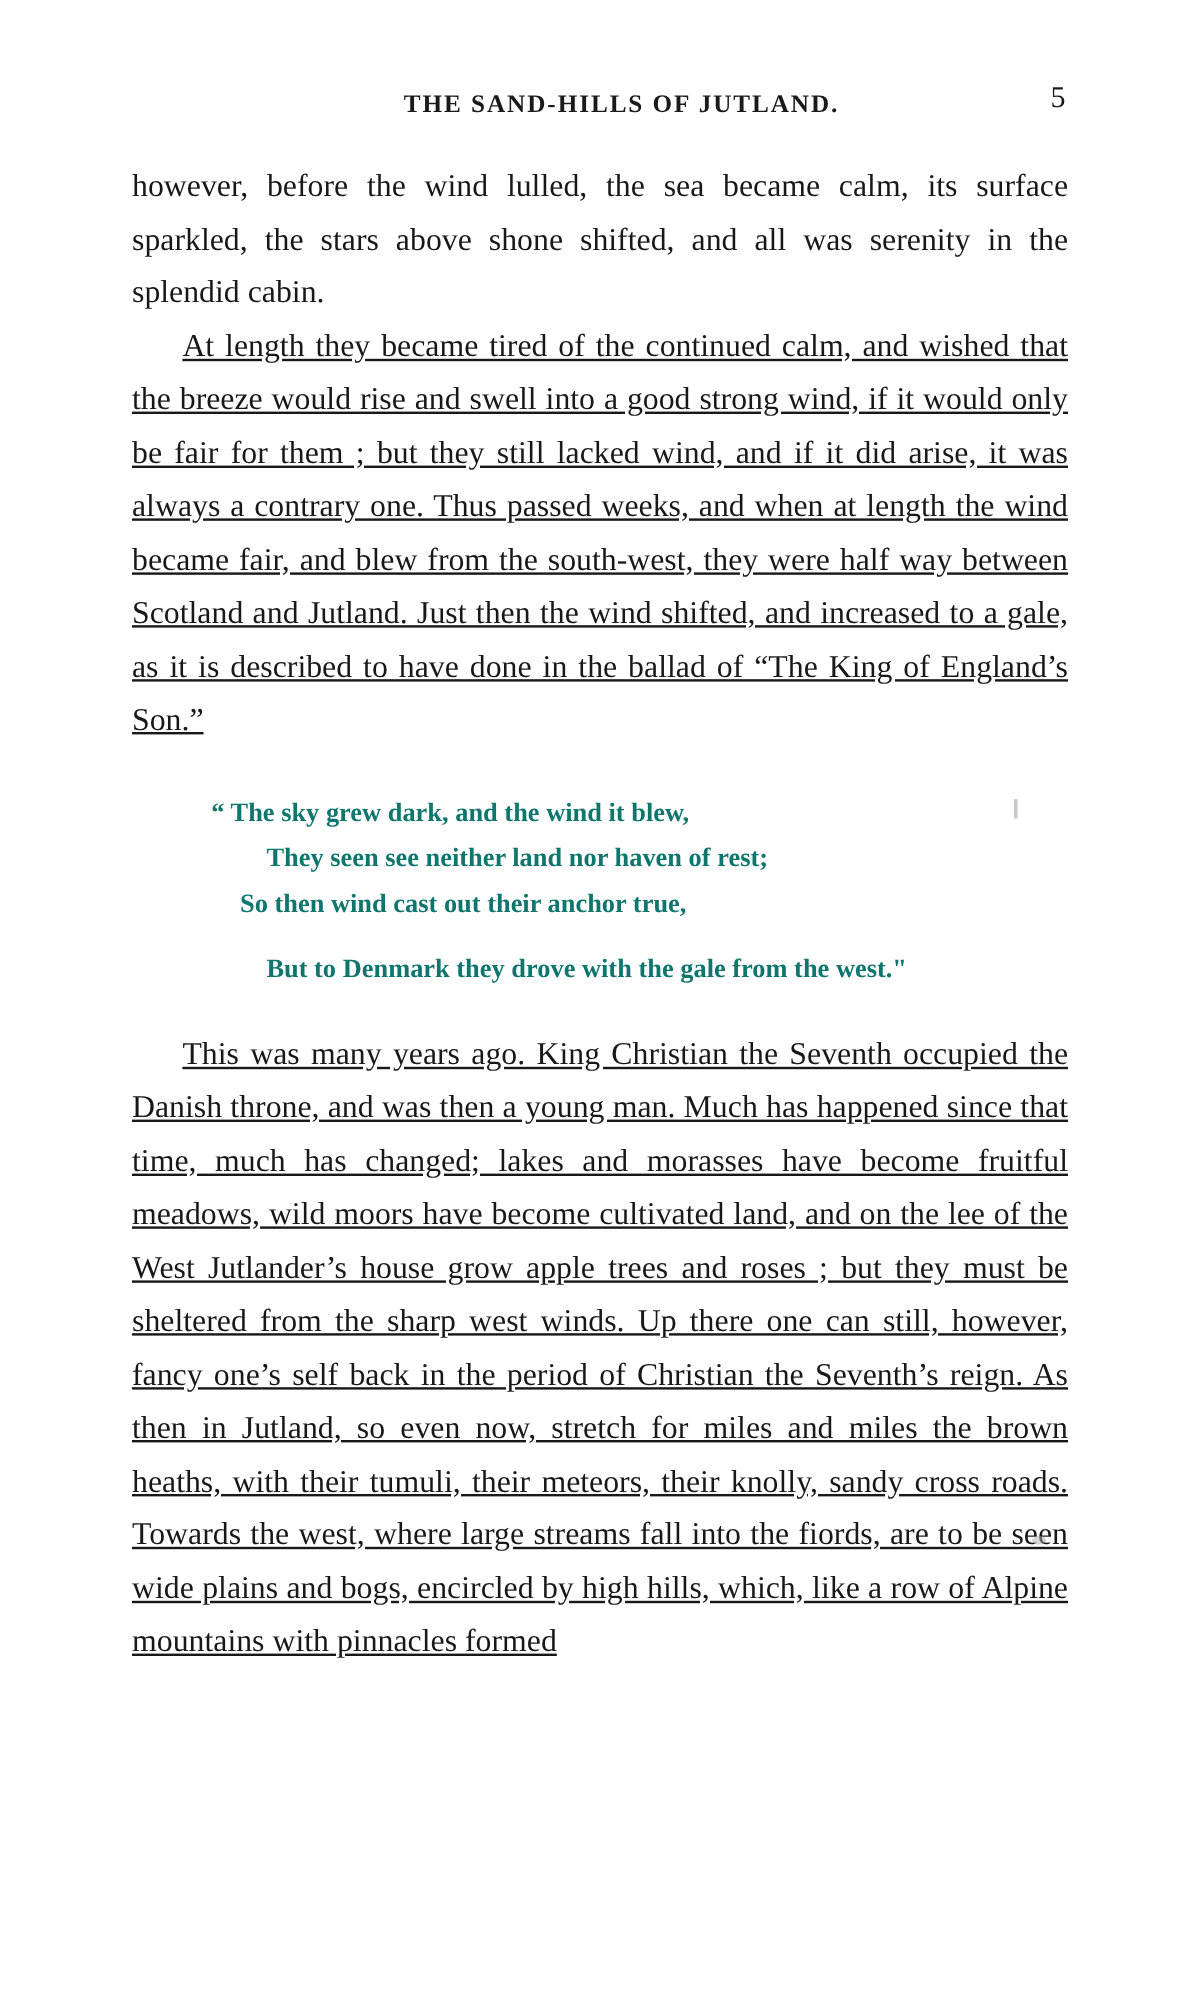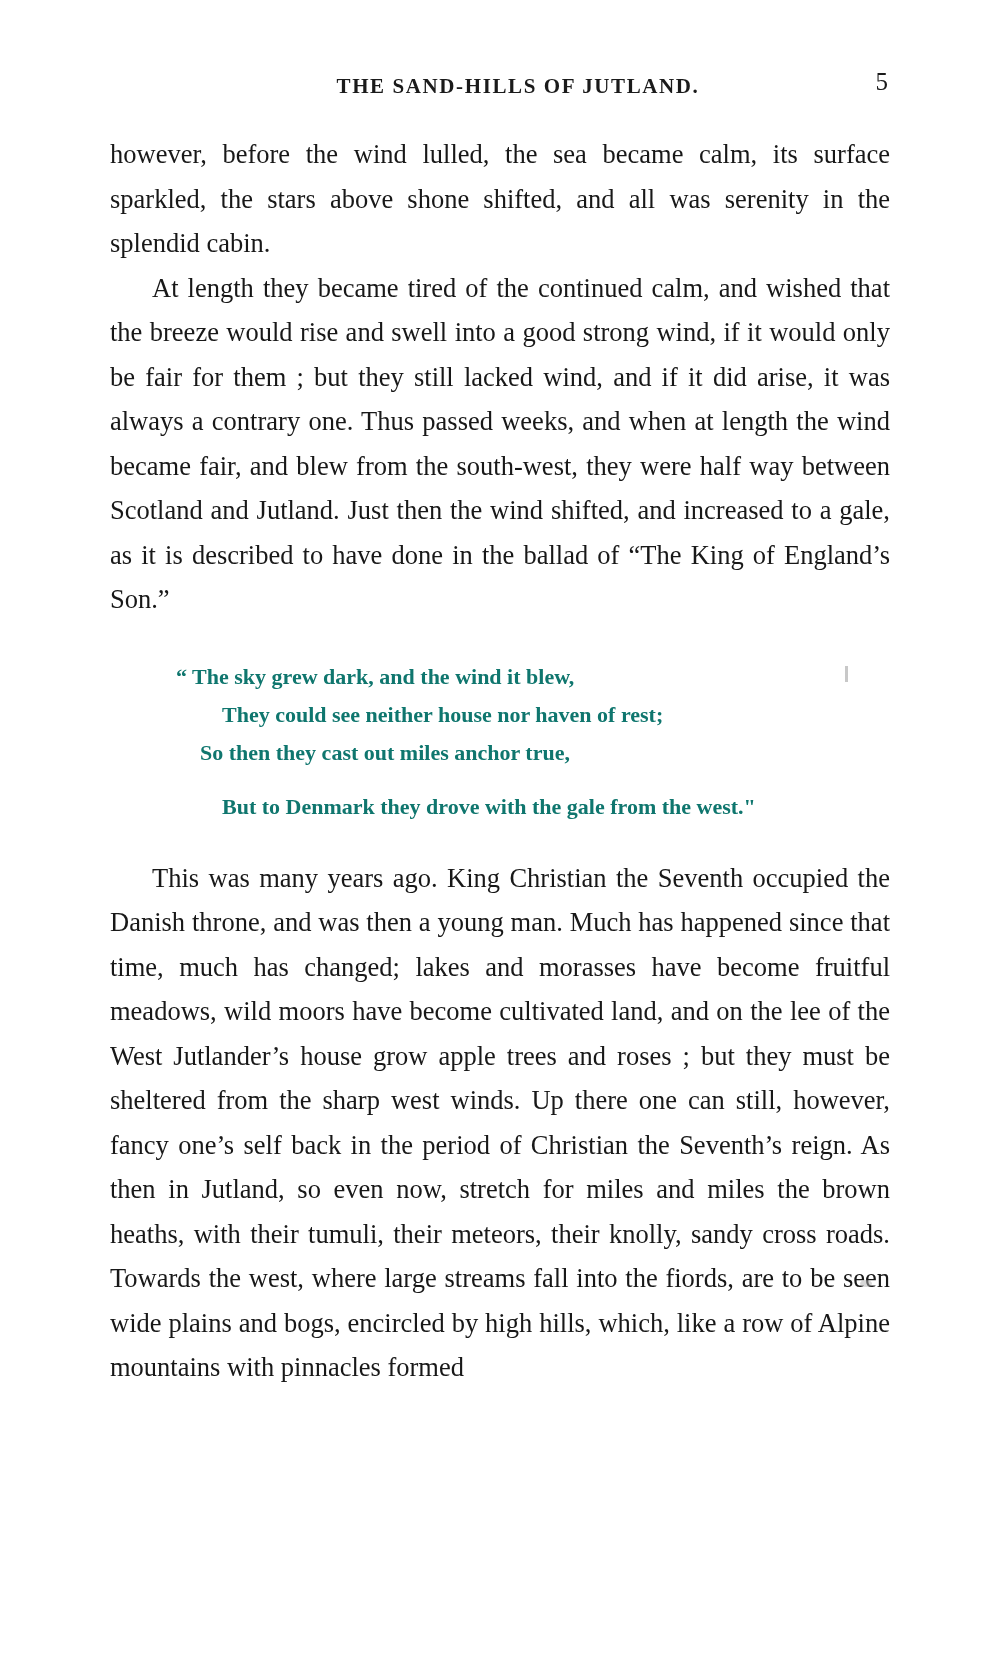--- a/index.html
+++ b/index.html
@@ -56,20 +56,21 @@
     line-height: 44.5px;
     text-align: justify;
     text-justify: inter-word;
     color: #181818;
   }
   .body-text p {
     margin: 0;
   }
   .body-text p.indent {
     text-indent: 42px;
+    text-decoration: underline;
   }
   .verse {
     margin: 36px 0 30px 0;
     font-size: 22px;
     line-height: 38px;
     color: #0f766e;
     font-weight: 600;
     text-align: left;
   }
   .verse .v1 { padding-left: 66px; }
@@ -108,22 +109,22 @@
   </div>
 
   <div class="body-text">
 
     <p>however, before the wind lulled, the sea became calm, its surface sparkled, the stars above shone shifted, and all was serenity in the splendid cabin.</p>
 
     <p class="indent">At length they became tired of the continued calm, and wished that the breeze would rise and swell into a good strong wind, if it would only be fair for them ; but they still lacked wind, and if it did arise, it was always a contrary one. Thus passed weeks, and when at length the wind became fair, and blew from the south-west, they were half way between Scotland and Jutland.  Just then the wind shifted, and increased to a gale, as it is described to have done in the ballad of “The King of England’s Son.”</p>
 
     <div class="verse">
       <div class="v1">“ The sky grew dark, and the wind it blew,</div>
-      <div class="v2">They could see neither house nor haven of rest;</div>
-      <div class="v3">So then they cast out miles anchor true,</div>
+      <div class="v2">They seen see neither land nor haven of rest;</div>
+      <div class="v3">So then wind cast out their anchor true,</div>
       <div class="v4">But to Denmark they drove with the gale from the west."</div>
     </div>
 
     <p class="indent">This was many years ago.  King Christian the Seventh occupied the Danish throne, and was then a young man. Much has happened since that time, much has changed; lakes and morasses have become fruitful meadows, wild moors have become cultivated land, and on the lee of the West Jutlander’s house grow apple trees and roses ; but they must be sheltered from the sharp west winds.  Up there one can still, however, fancy one’s self back in the period of Christian the Seventh’s reign.  As then in Jutland, so even now, stretch for miles and miles the brown heaths, with their tumuli, their meteors, their knolly, sandy cross roads. Towards the west, where large streams fall into the fiords, are to be seen wide plains and bogs, encircled by high hills, which, like a row of Alpine mountains with pinnacles formed</p>
 
   </div>
 
   <div class="smudge-top"></div>
   <div class="smudge-bottom"></div>
 

